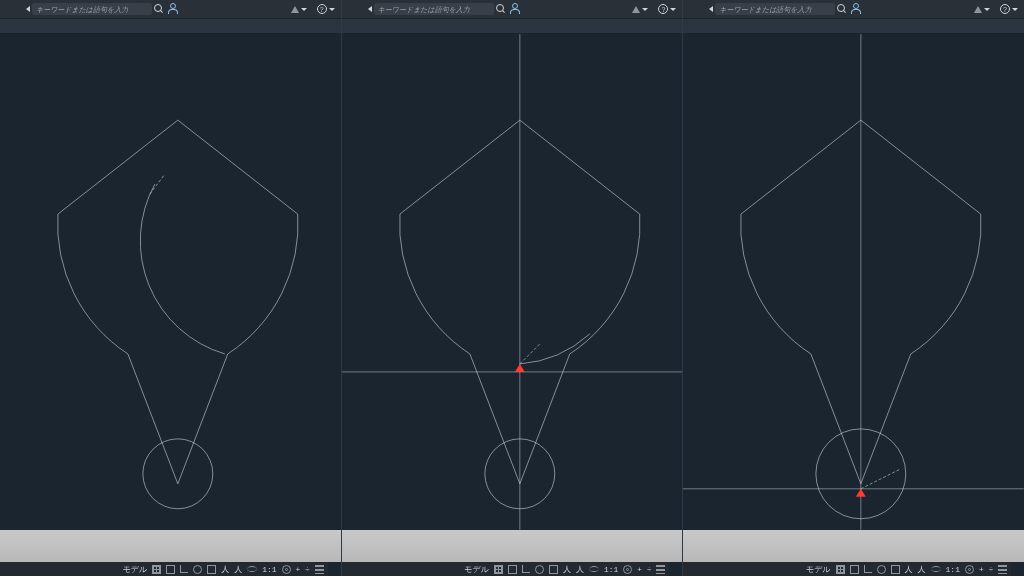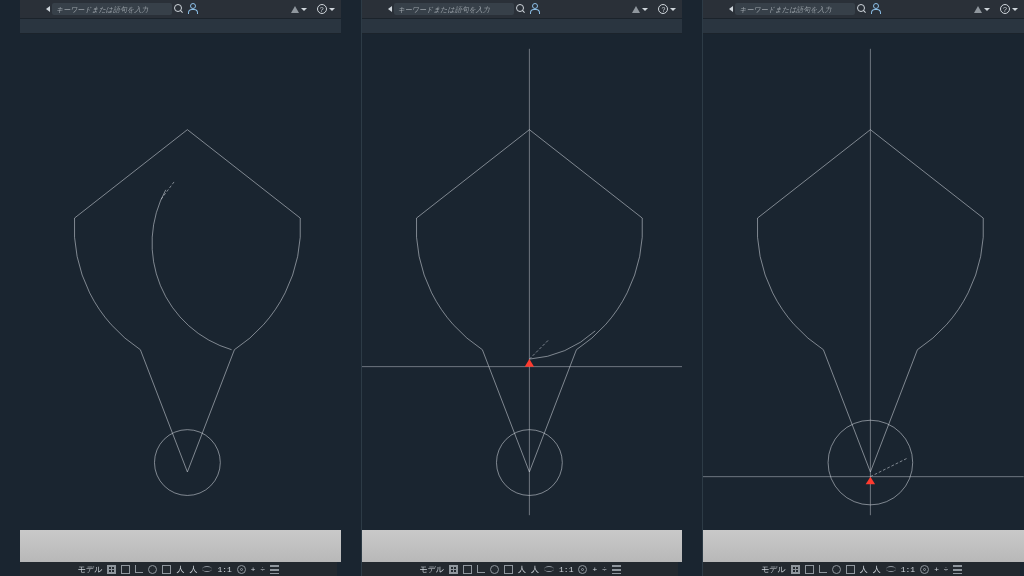--- a/index.html
+++ b/index.html
@@ -1,18 +1,18 @@
 <!DOCTYPE html>
 <html><head>
 <meta charset="utf-8">
 <style>
   * { box-sizing: border-box; margin: 0; padding: 0; }
   html, body { width: 1024px; height: 576px; overflow: hidden; background: #1a2530; font-family: "Segoe UI", Arial, sans-serif; }
   .triptych { display: flex; width: 100%; height: 100%; }
-  .panel { position: relative; flex: 1 1 0; height: 100%; border-left: 1px solid #2d3b46; margin-left: 20px; }
+  .panel { position: relative; flex: 1 1 0; height: 100%; border-left: 1px solid #2d3b46; }
   .panel:first-child { border-left: none; }
 
   
   .topbar { position: absolute; top: 0; left: 0; right: 0; height: 18px; background: #2a3038; display: flex; align-items: center; padding: 0 6px; gap: 4px; }
   .search { flex: 0 0 auto; margin-left: 20px; display: flex; align-items: center; }
   .search-arrow { width: 0; height: 0; border-top: 3px solid transparent; border-bottom: 3px solid transparent; border-right: 4px solid #cfd5db; margin-right: 2px; }
   .search-input { width: 120px; height: 12px; background: #374049; border: none; border-radius: 2px; color: #b8bfc6; font-size: 7px; padding: 0 4px; }
   .search-input::placeholder { color: #9aa1a8; font-style: italic; }
   .mag { width: 10px; height: 10px; margin-left: 2px; position: relative; }
   .mag::before { content: ""; position: absolute; width: 6px; height: 6px; border: 1px solid #cfd5db; border-radius: 50%; left: 0; top: 0; }
@@ -27,21 +27,21 @@
 
   
   .strip { position: absolute; top: 18px; left: 0; right: 0; height: 16px; background: #2a3540; border-top: 1px solid #1b232b; border-bottom: 1px solid #1b232b; }
 
   
   .canvas { position: absolute; top: 34px; left: 0; right: 0; bottom: 46px; background: #1a2530; }
   .canvas svg { width: 100%; height: 100%; display: block; }
 
   
   .cmdband { position: absolute; left: 0; right: 0; bottom: 14px; height: 32px; background: linear-gradient(#c9c9c9, #b8b8b8); }
-  .statusbar { position: absolute; left: 0; right: 4px; bottom: 0; height: 14px; background: #23292f; display: flex; align-items: center; justify-content: center; padding: 0 4px; gap: 5px; }
+  .statusbar { position: absolute; left: 0; right: 13px; bottom: 0; height: 14px; background: #23292f; display: flex; align-items: center; justify-content: flex-end; padding: 0 4px; gap: 5px; }
   .sbtn { color: #cfd5db; font-size: 8px; display: flex; align-items: center; gap: 1px; }
   .sicon { width: 9px; height: 9px; border: 1px solid #8f969d; }
   .sicon.grid { background: repeating-linear-gradient(#8f969d 0 1px, transparent 1px 3px), repeating-linear-gradient(90deg,#8f969d 0 1px, transparent 1px 3px); }
   .sicon.round { border-radius: 50%; }
   .sicon.tri { width: 0; height: 0; border: 4px solid transparent; border-bottom: 7px solid #8f969d; border-top: none; background: none; }
   .sicon.angle { border: none; border-left: 1px solid #8f969d; border-bottom: 1px solid #8f969d; width: 8px; height: 8px; }
   .sicon.bars { border: none; background: linear-gradient(#8f969d 0 2px, transparent 2px 4px, #8f969d 4px 6px, transparent 6px 8px, #8f969d 8px 10px); width: 9px; height: 9px; }
   .sicon.eye { border: none; width: 10px; height: 6px; border-top: 1px solid #8f969d; border-bottom: 1px solid #8f969d; border-radius: 50%; }
   .scale { color: #cfd5db; font-size: 8px; font-family: Liberation Mono, monospace; }
   .gear { width: 9px; height: 9px; border: 1px solid #8f969d; border-radius: 50%; position: relative; }

